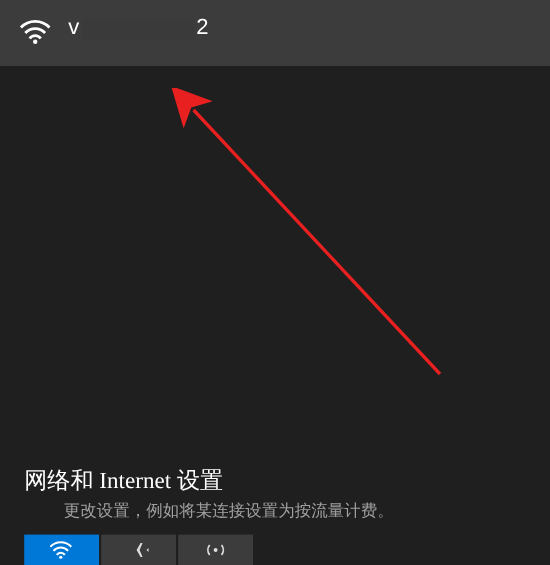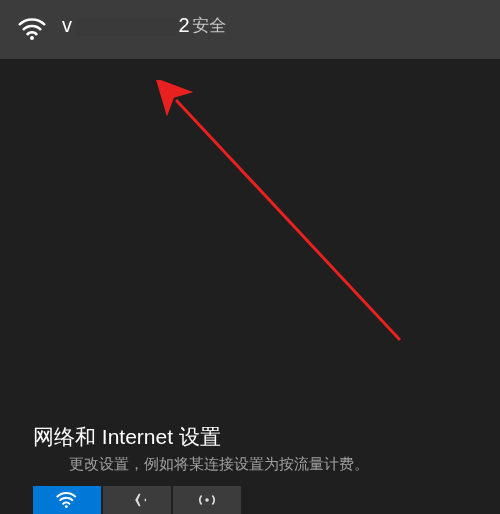--- a/index.html
+++ b/index.html
@@ -18,21 +18,22 @@
       padding: 14px 18px;
       background: #3c3c3c;
       gap: 14px;
     }
     .wifi-icon {
       flex-shrink: 0;
       margin-top: 3px;
     }
     .network-info {
       display: flex;
-      gap: 2px;
+      flex-direction: column;
+      gap: 12px;
     }
     .network-name {
       font-size: 20px;
       color: #fff;
       letter-spacing: 0.5px;
     }
     .network-status {
       font-size: 17px;
       color: #c8c8c8;
     }
@@ -48,21 +49,22 @@
       position: absolute;
       top: 80px;
       left: 150px;
       pointer-events: none;
     }
     .settings-section {
       position: absolute;
       bottom: 0;
       left: 0;
       right: 0;
-      padding: 0 33px;
+      padding: 0 22px;
+      font-family: Liberation Serif, serif;
     }
     .settings-title {
       font-size: 21px;
       color: #fff;
       font-weight: 400;
       margin-bottom: 4px;
     }
     .settings-desc {
       font-size: 15px;
       color: #a0a0a0;
@@ -96,21 +98,20 @@
       <path d="M 1 8 A 18 18 0 0 1 27 8" stroke="#fff" stroke-width="2.5" fill="none"></path>
       <path d="M 5 13 A 12 12 0 0 1 23 13" stroke="#fff" stroke-width="2.5" fill="none"></path>
       <path d="M 9 18 A 6 6 0 0 1 19 18" stroke="#fff" stroke-width="2.5" fill="none"></path>
       <circle cx="14" cy="21" r="2" fill="#fff"></circle>
     </svg>
   </span>
   <div class="network-info">
     <div class="network-name">
       <span>v</span><span class="redaction"></span><span>2</span>
     </div>
-    <div class="network-status">安全</div>
   </div>
 </div>
 
 <svg class="arrow-annotation" width="300" height="320">
   <defs>
     <marker id="arrowhead" markerWidth="12" markerHeight="12" refX="2" refY="6" orient="auto">
       <polygon points="0 0, 12 6, 0 12, 3 6" fill="#e82020"></polygon>
     </marker>
   </defs>
   <line x1="250" y1="260" x2="26" y2="20" stroke="#e82020" stroke-width="3" marker-end="url(#arrowhead)"></line>

